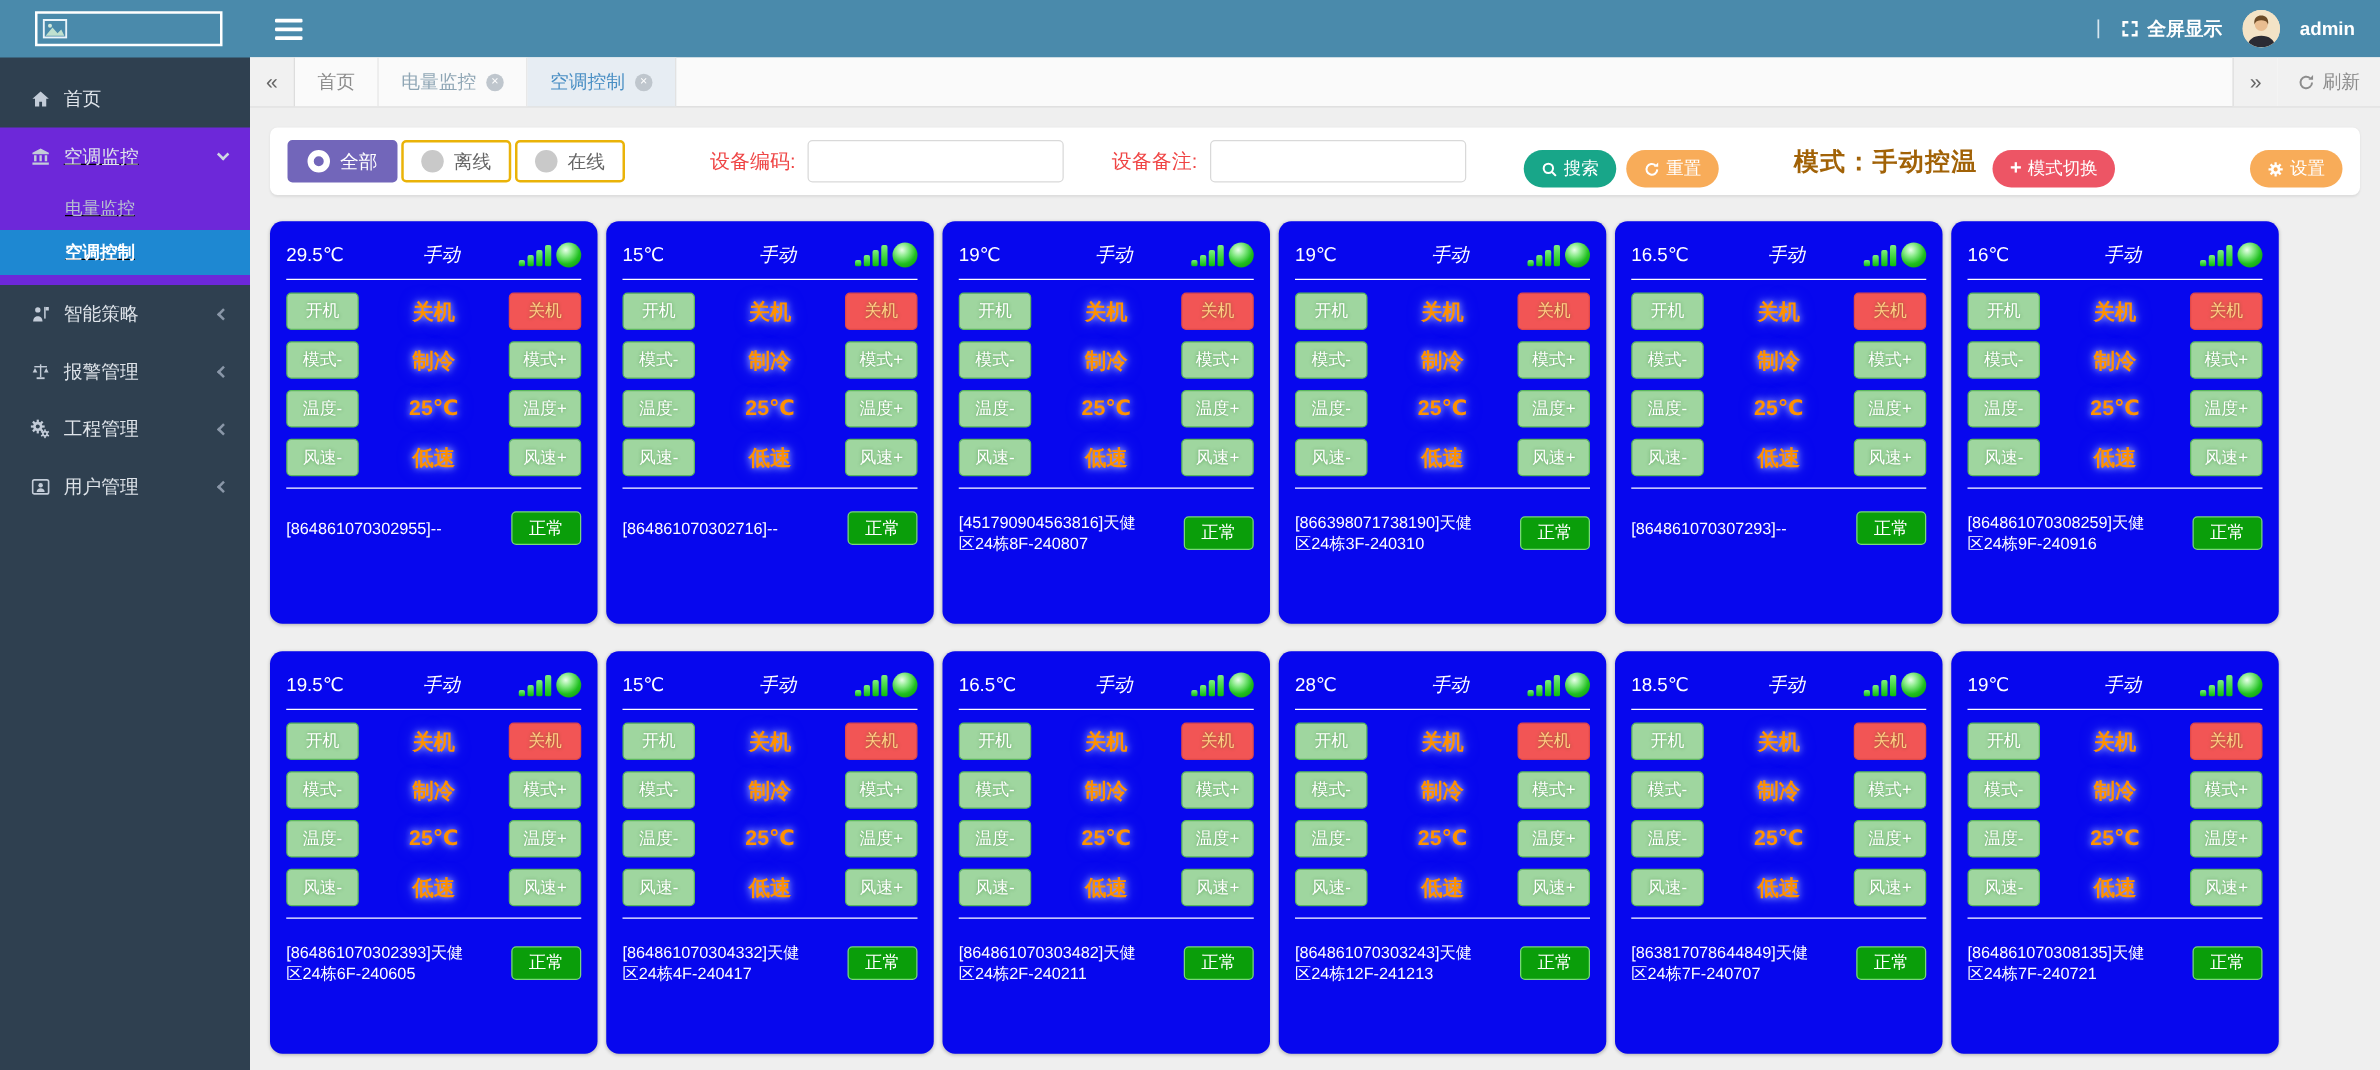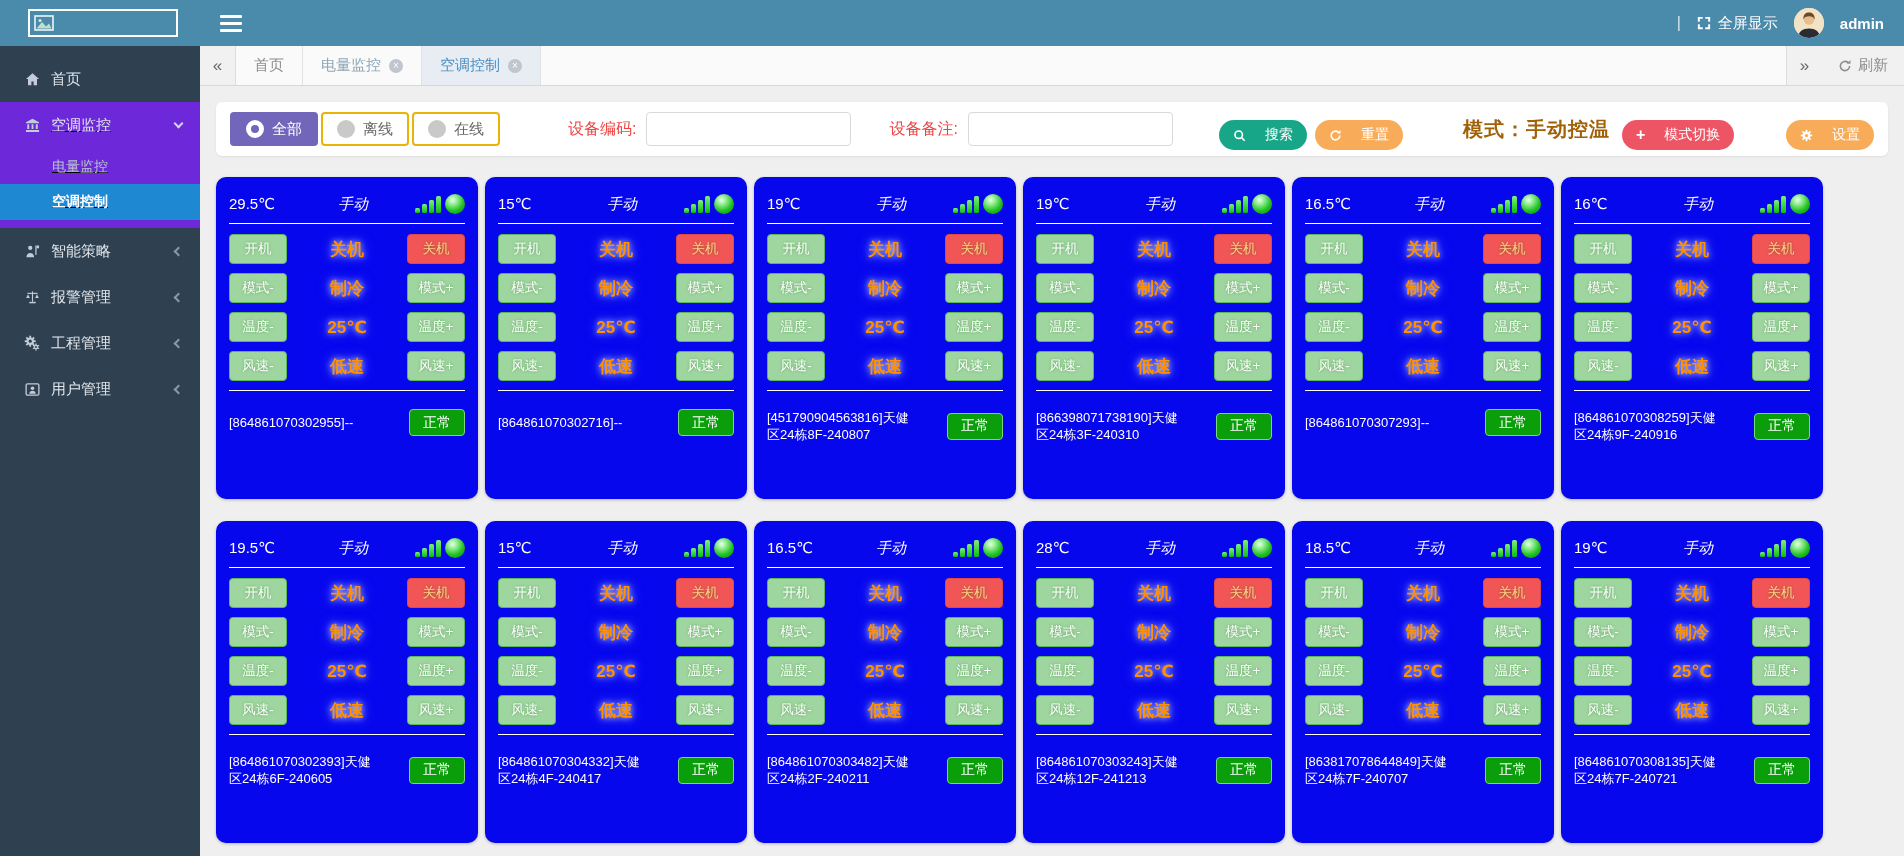--- a/index.html
+++ b/index.html
@@ -21,21 +21,21 @@
   .chev { width:7px; height:7px; border-right:2px solid #8a97a8; border-bottom:2px solid #8a97a8; display:inline-block; }
   .chev.down { transform:rotate(45deg); margin-top:-4px; border-color:#cfd8e2; }
   .chev.left { transform:rotate(135deg); }
 
   
   .topbar { position:absolute; left:200px; right:0; top:0; height:46px; background:#4a8aab; display:flex; align-items:center; padding:0 20px; color:#fff; }
   .hamburger { width:22px; cursor:pointer; display:flex; flex-direction:column; gap:4px; }
   .hamburger i { display:block; height:3px; background:#fff; border-radius:1px; }
   .topbar-right { margin-left:auto; display:flex; align-items:center; gap:16px; font-size:15px; }
   .tb-divider { color:#d7e6ef; font-size:16px; }
-  .fullscreen-btn { display:flex; align-items:center; gap:7px; cursor:pointer; font-weight:normal; }
+  .fullscreen-btn { display:flex; align-items:center; gap:7px; cursor:pointer; font-weight:bold; }
   .avatar { width:30px; height:30px; border-radius:50%; overflow:hidden; background:#f3e3c6; display:inline-block; }
   .username { font-weight:bold; }
 
   
   .tabbar { position:absolute; left:200px; right:0; top:46px; height:40px; background:#fafafa; border-bottom:1px solid #d8d8d8; display:flex; align-items:stretch; }
   .tab-scroll { width:36px; display:flex; align-items:center; justify-content:center; background:#f1f1f1; border-right:1px solid #ddd; color:#666; font-size:17px; cursor:pointer; }
   .tab-scroll.right { border-left:1px solid #ddd; border-right:none; }
   .tabs { display:flex; }
   .tab { display:flex; align-items:center; padding:0 18px; font-size:15px; color:#8d8d8d; border-right:1px solid #e2e2e2; cursor:pointer; background:#fafafa; }
   .tab.closable { color:#8fa6b5; }
@@ -50,21 +50,21 @@
   .filter-panel { background:#fff; border-radius:6px; height:54px; display:flex; align-items:center; padding:0 14px; box-shadow:0 1px 2px rgba(0,0,0,.08); margin-bottom:21px; }
   .radio-group { display:flex; gap:3px; }
   .radio-opt { height:34px; display:flex; align-items:center; gap:8px; padding:0 14px; border-radius:4px; background:#fff; border:2px solid #eab308; color:#666; font-size:15px; cursor:pointer; }
   .radio-opt .rdot { width:18px; height:18px; border-radius:50%; background:#c9c9c9; }
   .radio-opt.selected { background:#7266ba; border-color:#7266ba; color:#fff; }
   .radio-opt.selected .rdot { background:#7266ba; border:5px solid #fff; }
   .f-label { font-size:16px; color:#ef4444; }
   .f-label.first { margin-left:68px; }
   .f-label.second { margin-left:38px; }
   .f-input { width:205px; height:34px; border:1px solid #d9d9d9; border-radius:4px; margin-left:10px; padding:0 8px; font-size:14px; color:#333; outline:none; }
-  .pill { height:30px; border:none; border-radius:16px; color:#fff; font-size:14px; display:inline-flex; align-items:center; gap:19px; padding:0 14px; cursor:pointer;margin-top:12px; }
+  .pill { height:30px; border:none; border-radius:16px; color:#fff; font-size:14px; display:inline-flex; align-items:center; gap:5px; padding:0 14px; cursor:pointer;margin-top:12px; }
   .pill.search { background:#18a689; margin-left:46px; }
   .pill.reset { background:#f8ac59; margin-left:8px; }
   .pill.switch { background:#ed5565; margin-left:12px; font-size:14px; }
   .pill.settings { background:#f8ac59; margin-left:auto; }
   .mode-text { margin-left:60px; font-size:20px; font-weight:bold; color:#a16207; letter-spacing:1px; }
   .plus-glyph { font-size:16px; font-weight:bold; }
 
   
   .cards-grid { display:grid; grid-template-columns:repeat(6,239px); column-gap:30px; row-gap:22px; }
   .card { width:262px; height:322px; background:#0707ee; border-radius:10px; padding:8px 13px 10px; color:#fff; display:flex; flex-direction:column; box-shadow:0 1px 3px rgba(0,0,0,.25); }

